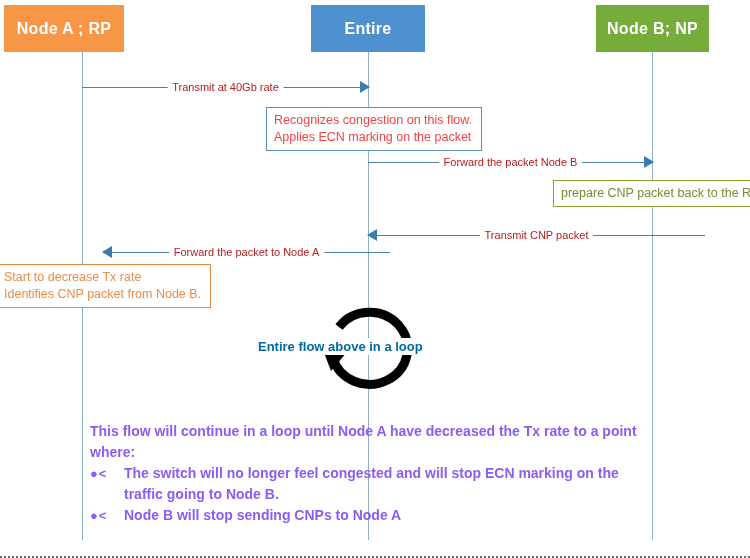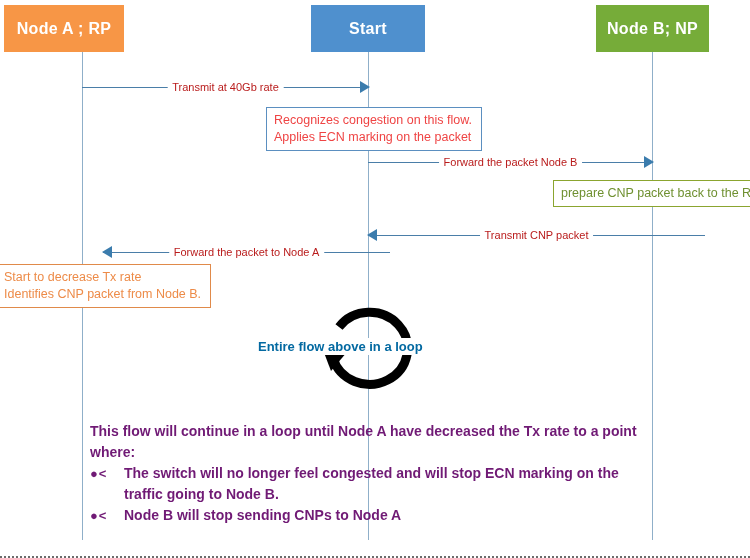--- a/index.html
+++ b/index.html
@@ -138,21 +138,21 @@
 
   
   #summary {
     position: absolute;
     left: 90px;
     top: 421px;
     width: 560px;
     font-size: 14px;
     font-weight: bold;
     line-height: 21px;
-    color: #701a75;
+    color: #8b5cf6;
   }
   #summary .lead { margin: 0; }
   #summary ul {
     margin: 0;
     padding: 0;
     list-style: none;
   }
   #summary li {
     position: relative;
     padding-left: 34px;
@@ -172,21 +172,21 @@
 <div id="canvas">
 
   <div class="lifeline a"></div>
   <div class="lifeline s"></div>
   <div class="lifeline b"></div>
 
   <div class="actor a">
     <span>Node A ; RP</span>
   </div>
   <div class="actor s">
-    <span>Start</span>
+    <span>Entire</span>
   </div>
   <div class="actor b">
     <span>Node B; NP</span>
   </div>
 
   <div class="msg right" style="left:82px; width:287px; top:78px;">
     <div class="line"></div>
     <div class="head"></div>
     <div class="label">Transmit at 40Gb rate</div>
   </div>

